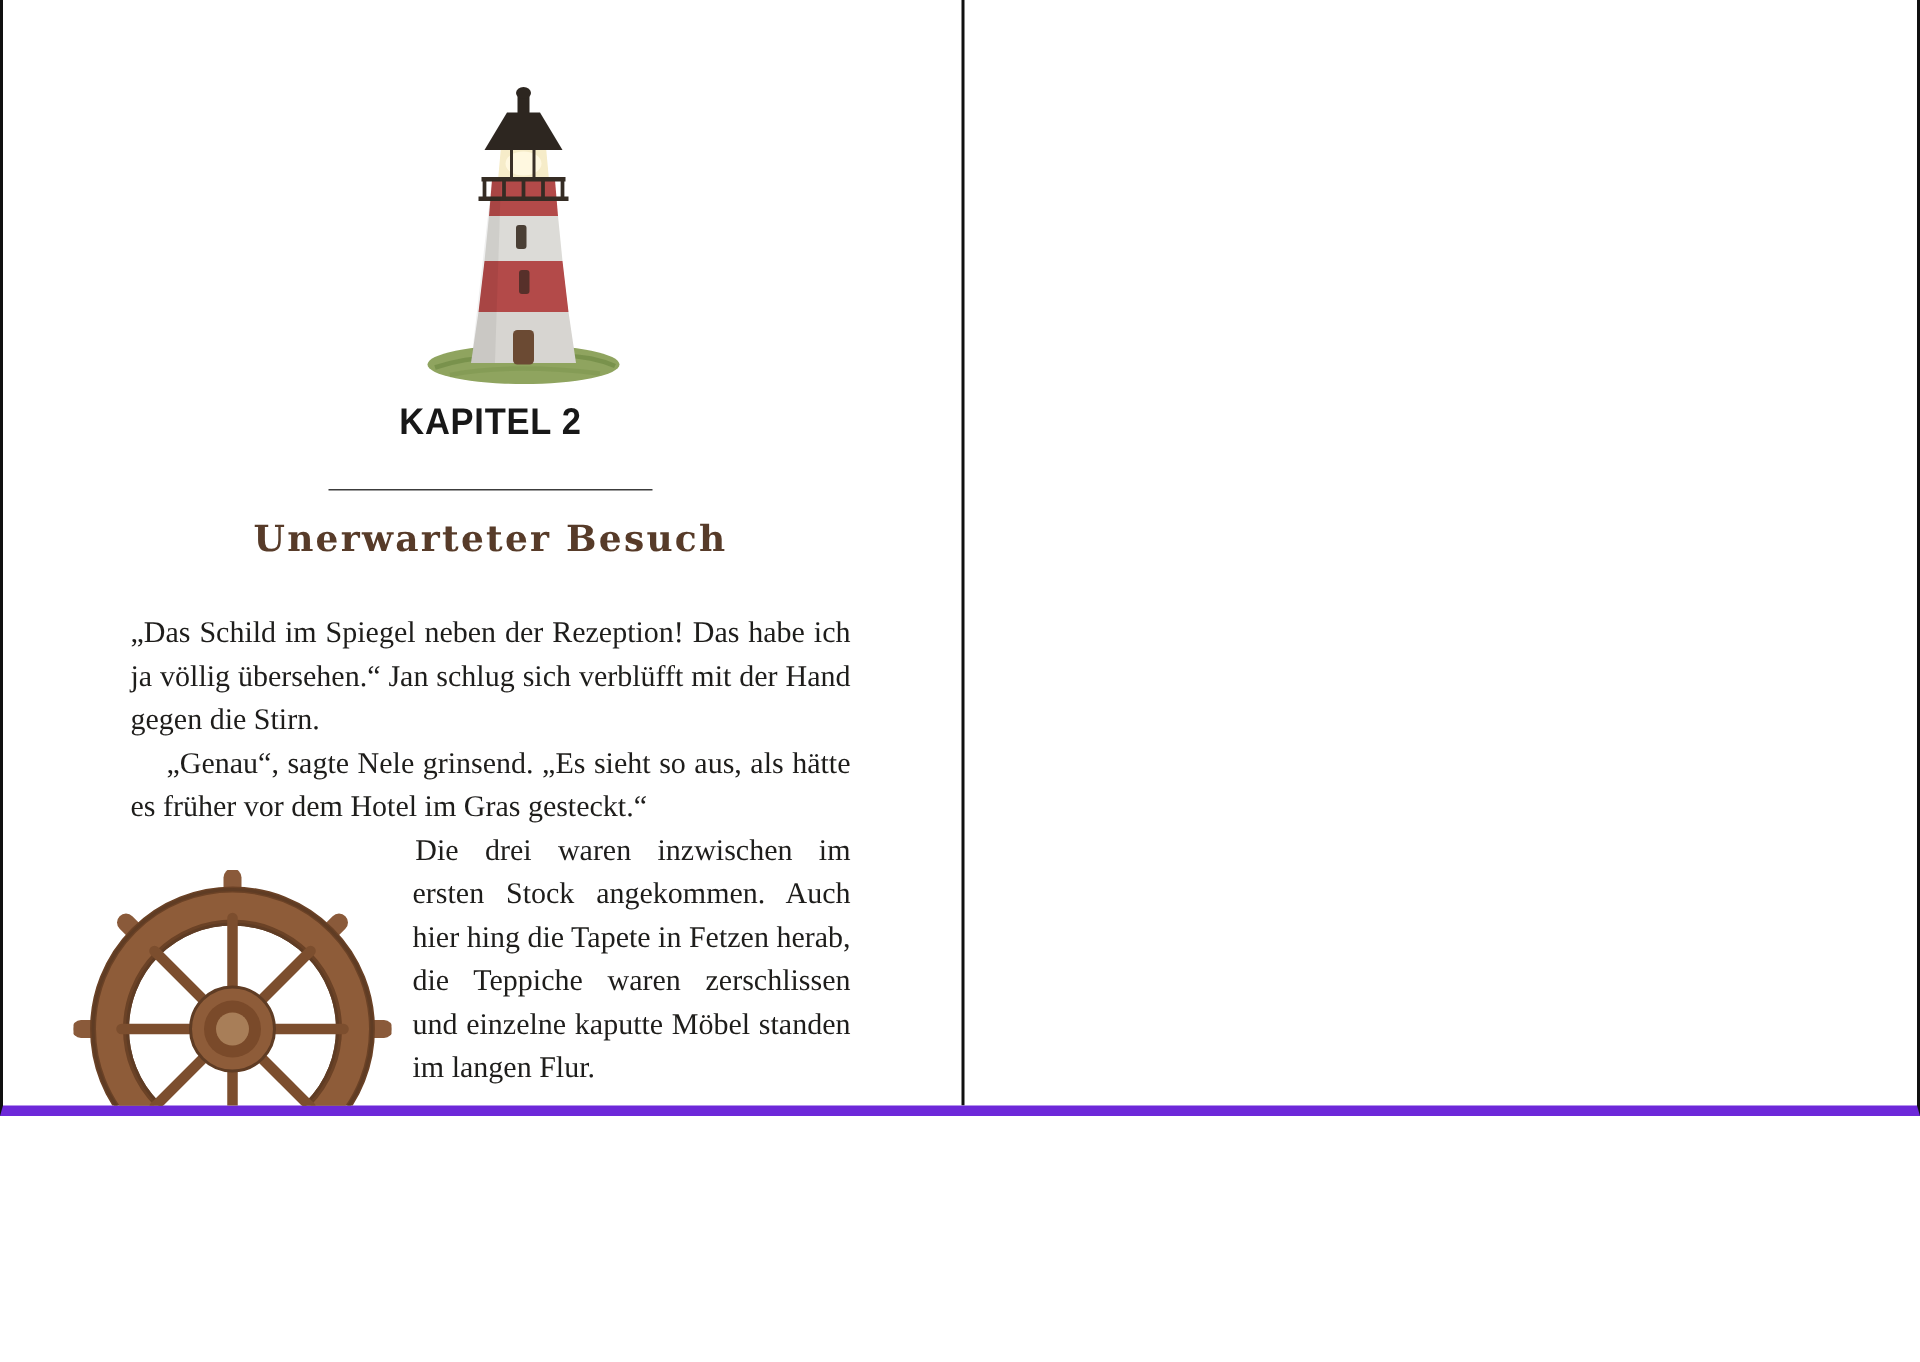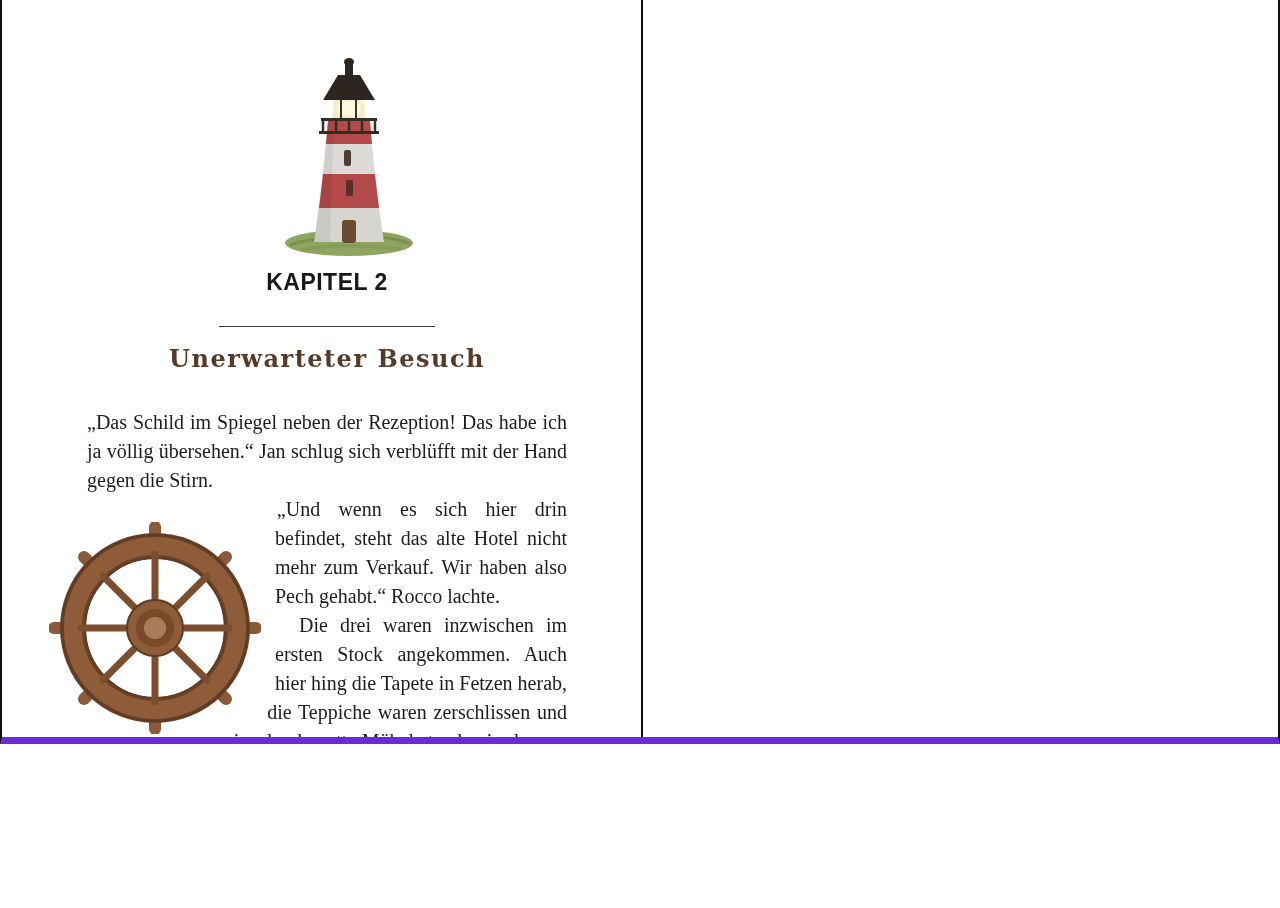--- a/index.html
+++ b/index.html
@@ -119,20 +119,21 @@
         <polygon points="54,200 70,200 74,78 68,78" fill="#000000" opacity="0.06"></polygon>
       </svg>
     </div>
 
     <div class="chapter-label">KAPITEL 2</div>
     <div class="chapter-divider"></div>
     <div class="chapter-title">Unerwarteter Besuch</div>
 
     <div class="page-text" id="left-text">
       <p class="noindent">„Das Schild im Spiegel neben der Rezeption! Das habe ich ja völlig übersehen.“ Jan schlug sich verblüfft mit der Hand gegen die Stirn.</p>
+      <p>„Genau“, sagte Nele grinsend. „Es sieht so aus, als hätte es früher vor dem Hotel im Gras gesteckt.“</p>
       <div class="float-wheel">
         <svg viewBox="0 0 212 212">
           <g stroke-linecap="round">
 
             <g stroke="#6e4528" stroke-width="8">
               <line x1="106" y1="22" x2="106" y2="4"></line>
               <line x1="106" y1="190" x2="106" y2="208"></line>
               <line x1="22" y1="106" x2="4" y2="106"></line>
               <line x1="190" y1="106" x2="208" y2="106"></line>
               <line x1="46" y1="46" x2="34" y2="34"></line>
@@ -166,21 +167,20 @@
               <line x1="106" y1="106" x2="54" y2="158"></line>
               <line x1="106" y1="106" x2="158" y2="158"></line>
             </g>
 
             <circle cx="106" cy="106" r="28" fill="#8e5c39" stroke="#5f3c24" stroke-width="2"></circle>
             <circle cx="106" cy="106" r="19" fill="#7a4a2a"></circle>
             <circle cx="106" cy="106" r="11" fill="#a87e58"></circle>
           </g>
         </svg>
       </div>
-      <p>„Und wenn es sich hier drin befindet, steht das alte Hotel nicht mehr zum Verkauf. Wir haben also Pech gehabt.“ Rocco lachte.</p>
       <p>Die drei waren inzwischen im ersten Stock angekommen. Auch hier hing die Tapete in Fetzen herab, die Teppiche waren zerschlissen und einzelne kaputte Möbel standen im langen Flur.</p>
     </div>
 
     <div class="folio" id="left-folio">
       <span class="dash"></span>
       <span class="num">18</span>
       <span class="dash"></span>
     </div>
   </div>
 

